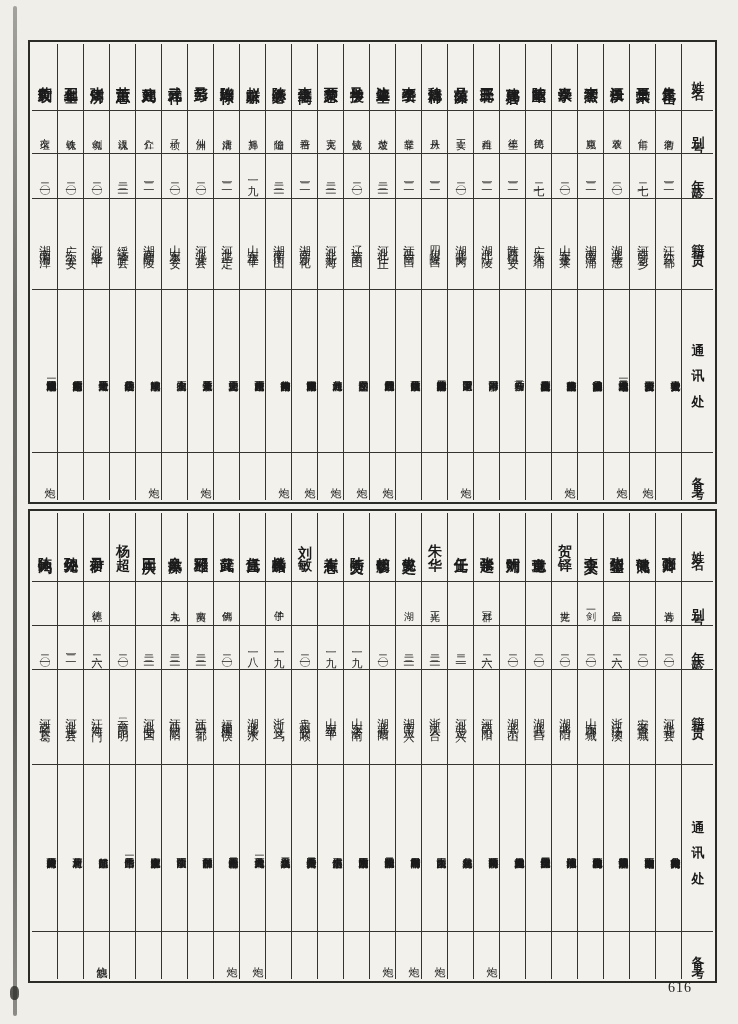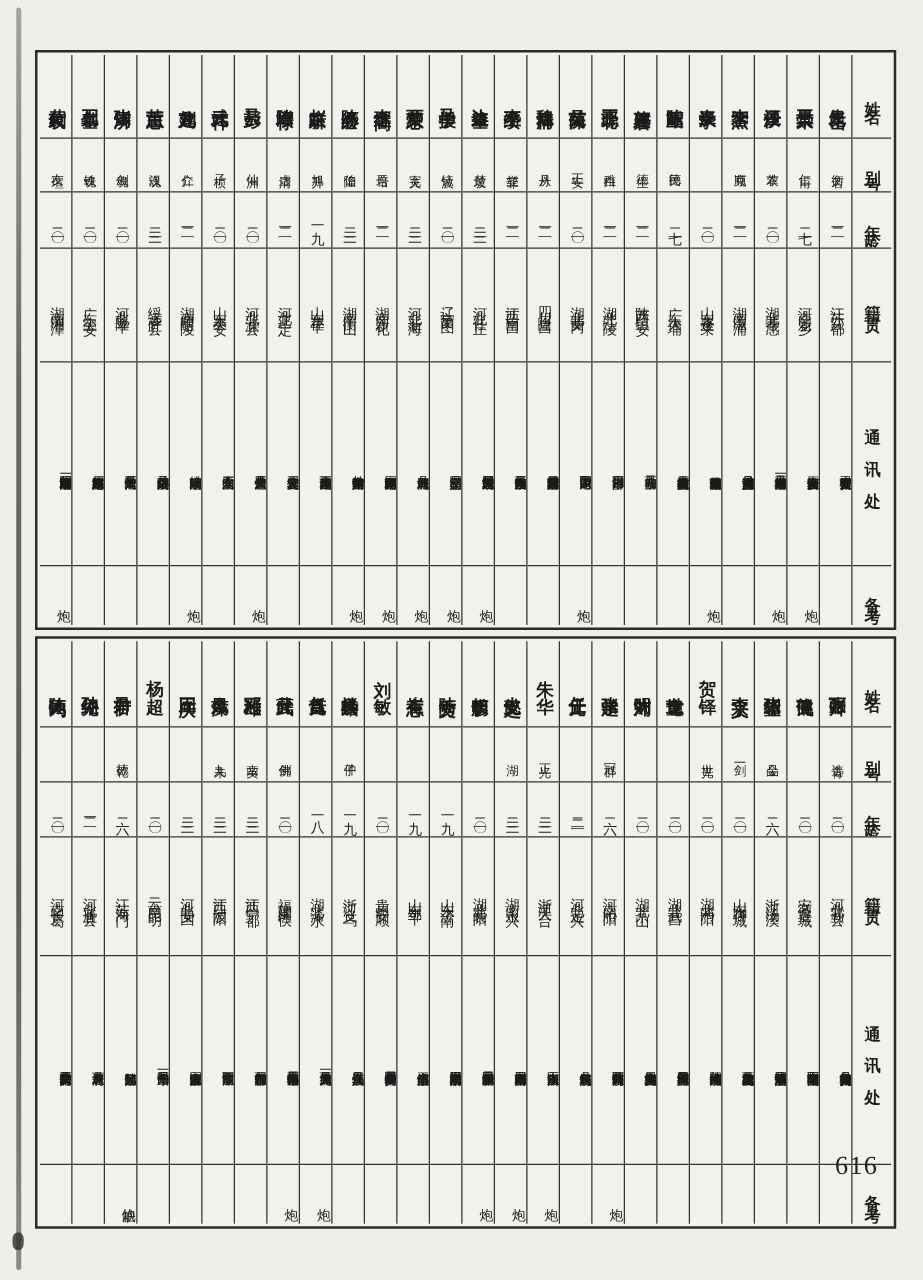--- a/index.html
+++ b/index.html
@@ -42,21 +42,21 @@
   .c-name.two{letter-spacing:14px;}
   .c-alias{font-size:10px;align-items:center;padding:4px 0;letter-spacing:1px;}
   .c-age{font-size:11px;align-items:center;letter-spacing:2px;padding:4px 0;}
   .c-native{font-size:11.5px;align-items:center;letter-spacing:4px;padding:4px 0;}
   .c-addr{font-size:10px;line-height:12px;align-items:flex-start;padding-top:3px;letter-spacing:0;}
   .c-rem{font-size:11px;align-items:flex-start;padding-top:5px;}
   .hcol .cell{font-size:13px;font-weight:bold;letter-spacing:6px;align-items:center;padding:6px 0;}
   .hcol .c-addr{letter-spacing:26px;}
   .hcol .c-native, .hcol .c-rem{letter-spacing:10px;}
   .page-num{
-    position:absolute;left:668px;top:920px;font-size:21px;
+    position:absolute;left:668px;top:980px;font-size:14px;
     font-family:"Liberation Serif","DejaVu Serif",serif;color:#222;
     letter-spacing:1px;
   }
 </style>
 </head>
 <body>
 
 <div class="scan-edge"></div>
 <div class="scan-blob"></div>
 

